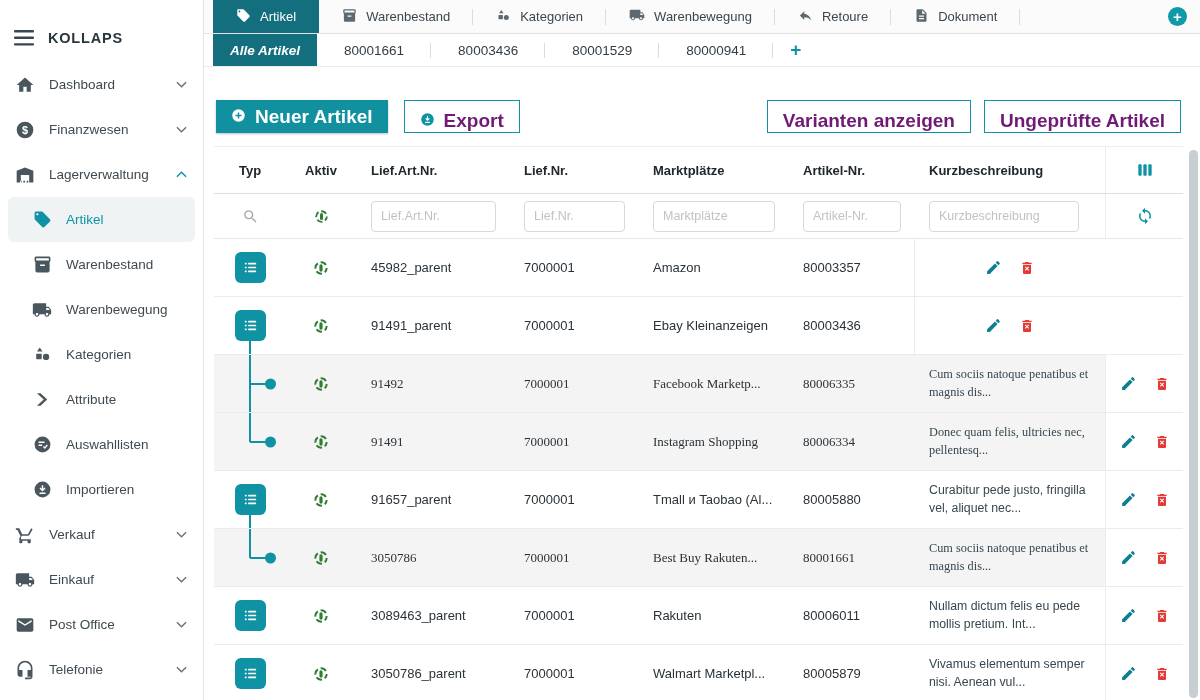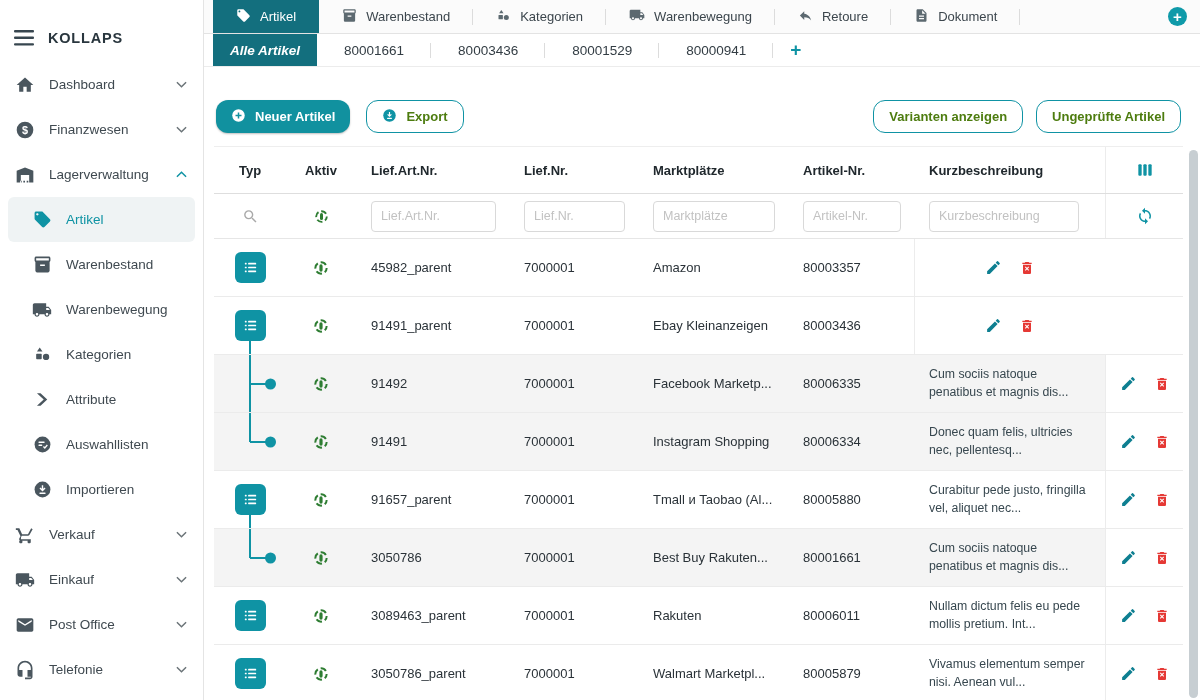--- a/index.html
+++ b/index.html
@@ -29,34 +29,34 @@
 
   .subtabbar { position:absolute; left:204px; top:34px; width:996px; height:33px; background:#fff; border-bottom:1px solid #ececec; display:flex; align-items:stretch; padding-left:9px; }
   .subtab { display:flex; align-items:center; padding:0 27px; font-size:13.5px; color:#333d44; position:relative; cursor:pointer; }
   .subtab.active { background:#136f7e; color:#fff; font-weight:700; padding:0 17px;font-style:italic; }
   .subtab:not(.active)::after { content:""; position:absolute; right:0; top:9px; height:15px; width:1px; background:#dcdcdc; }
   .subtab-plus { display:flex; align-items:center; padding:0 17px; color:#0f93a4; font-size:19px; font-weight:600; cursor:pointer; }
 
   
   .content { position:absolute; left:204px; top:67px; width:996px; bottom:0; background:#fff; padding:0 17px 0 10px; }
   .toolbar { display:flex; align-items:center; margin:33px 2px 13px; }
-  .btn { height:33px; border-radius:12px; display:inline-flex; align-items:center; gap:9px; font-size:13px; font-weight:600; padding:0 15px; cursor:pointer; background:#fff; border:none; font-family:inherit; }
+  .btn { height:33px; border-radius:0; display:inline-flex; align-items:center; gap:9px; font-size:19px; font-weight:600; padding:0 15px; cursor:pointer; background:#fff; border:none; font-family:inherit; }
   .btn.primary { background:#11919f; color:#fff; box-shadow:0 1px 2px rgba(0,0,0,.25); }
-  .btn.outline { border:1px solid #0f93a4; color:#4d7c0f; }
+  .btn.outline { border:1px solid #0f93a4; color:#701a75;align-items:flex-end; }
   .btn + .btn { margin-left:16px; }
   .toolbar-right { margin-left:auto; display:flex; }
   .toolbar-right .btn + .btn { margin-left:13px; }
 
   
   .table { border-top:1px solid #eeeeee; position:relative; }
   .trow { display:grid; grid-template-columns:72px 70px 153px 129px 150px 126px 191px 78px; align-items:center; }
   .thead { height:47px; border-bottom:1px solid #dedede; font-weight:700; font-size:13px; color:#20282d; }
   .tfilter { height:45px; border-bottom:1px solid #e6e6e6; }
   .drow { height:58px; border-bottom:1px solid #ebebeb; font-size:13px; color:#2a3238; }
-  .drow.child { background:#f4f4f4; }
+  .drow.child { background:#f4f4f4;font-family:Liberation Serif, serif; }
   .cc { display:flex; justify-content:center; align-items:center; height:100%; }
   .cl { padding-left:15px; }
   .kurz { font-size:12.3px; color:#37474f; line-height:1.42; padding-right:12px; }
   .acell { border-left:1px solid #ececec; background:#fff; height:100%; display:flex; align-items:center; justify-content:center; gap:17px; }
   .finput { height:31px; width:calc(100% - 28px); margin-left:15px; border:1px solid #d9d9d9; border-radius:4px; padding:0 9px; font-size:12.5px; color:#444; font-family:inherit; background:#fff; }
   .finput::placeholder { color:#c2c2c2; }
 
   .typcell { position:relative; height:100%; display:flex; align-items:center; justify-content:center; }
   .typ-icon { width:31px; height:31px; border-radius:6px; background:#0f93a4; display:flex; align-items:center; justify-content:center; position:relative; z-index:2; cursor:pointer; }
   .tl { position:absolute; background:#0f93a4; z-index:1; }

